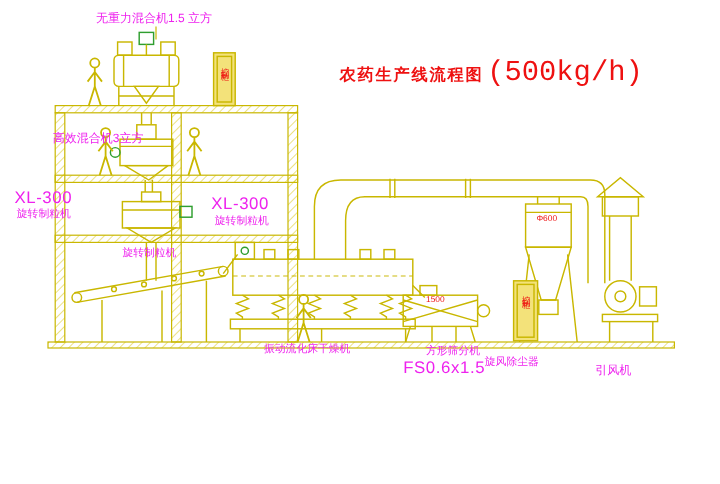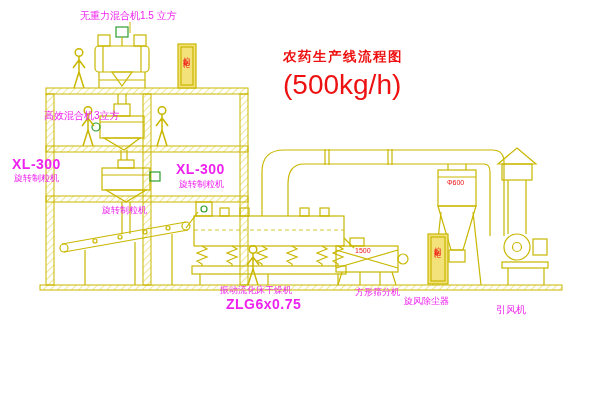--- a/index.html
+++ b/index.html
@@ -4,25 +4,25 @@
 <style>
   * { margin:0; padding:0; box-sizing:border-box; }
   html,body { background:#ffffff; font-family:"Liberation Sans", sans-serif; }
   .canvas {
     position:relative; width:600px; height:403px; background:#ffffff; overflow:hidden;
   }
   .canvas svg { position:absolute; left:0; top:0; }
   .lbl { position:absolute; color:#ee22ee; white-space:nowrap; line-height:1; }
   .lbl-sm { font-size:9px; }
   .lbl-md { font-size:10px; }
-  .lbl-lg { font-size:14px; font-weight:bold; letter-spacing:.5px; }
+  .lbl-lg { font-size:14px; font-weight:normal; letter-spacing:.5px; }
   .title { position:absolute; left:283px; top:48px; display:flex; align-items:baseline; gap:3px;
-           color:#ee1111; white-space:nowrap;flex-direction:column; }
+           color:#ee1111; white-space:nowrap; }
   .title-main { font-size:13.5px; font-weight:bold; letter-spacing:1.5px; }
-  .title-cap  { font-size:28px; font-family:Liberation Sans, sans-serif; }
+  .title-cap  { font-size:24px; font-family:Liberation Mono, monospace; }
   .vtext { position:absolute; writing-mode:vertical-rl; text-orientation:upright;
            color:#ee1111; font-size:7px; letter-spacing:2px; line-height:1; }
   .code { position:absolute; color:#ee1111; font-size:7px; line-height:1; white-space:nowrap; }
 </style>
 </head>
 <body>
 
 <div class="canvas">
 
   <svg width="600" height="403" viewBox="0 0 600 403">
@@ -176,23 +176,23 @@
 
   <div class="lbl lbl-lg" style="left:12px;top:157px">XL-300</div>
   <div class="lbl lbl-sm" style="left:14px;top:174px">旋转制粒机</div>
 
   <div class="lbl lbl-lg" style="left:176px;top:162px">XL-300</div>
   <div class="lbl lbl-sm" style="left:179px;top:180px">旋转制粒机</div>
 
   <div class="lbl lbl-sm" style="left:102px;top:206px">旋转制粒机</div>
 
   <div class="lbl lbl-sm" style="left:220px;top:286px">振动流化床干燥机</div>
-  <div class="lbl lbl-lg" style="left:226px;top:297px">ZLG6x0.75</div>
 
   <div class="lbl lbl-sm" style="left:355px;top:288px">方形筛分机</div>
+  <div class="lbl lbl-lg" style="left:336px;top:299px">FS0.6x1.5</div>
 
   <div class="lbl lbl-sm" style="left:404px;top:297px">旋风除尘器</div>
   <div class="lbl lbl-md" style="left:496px;top:305px">引风机</div>
 
   <div class="vtext" style="left:183px;top:51px">控制柜</div>
   <div class="vtext" style="left:434px;top:241px">控制柜</div>
   <div class="code" style="left:355px;top:247px">1500</div>
   <div class="code" style="left:447px;top:179px">Φ600</div>
 
 </div>

